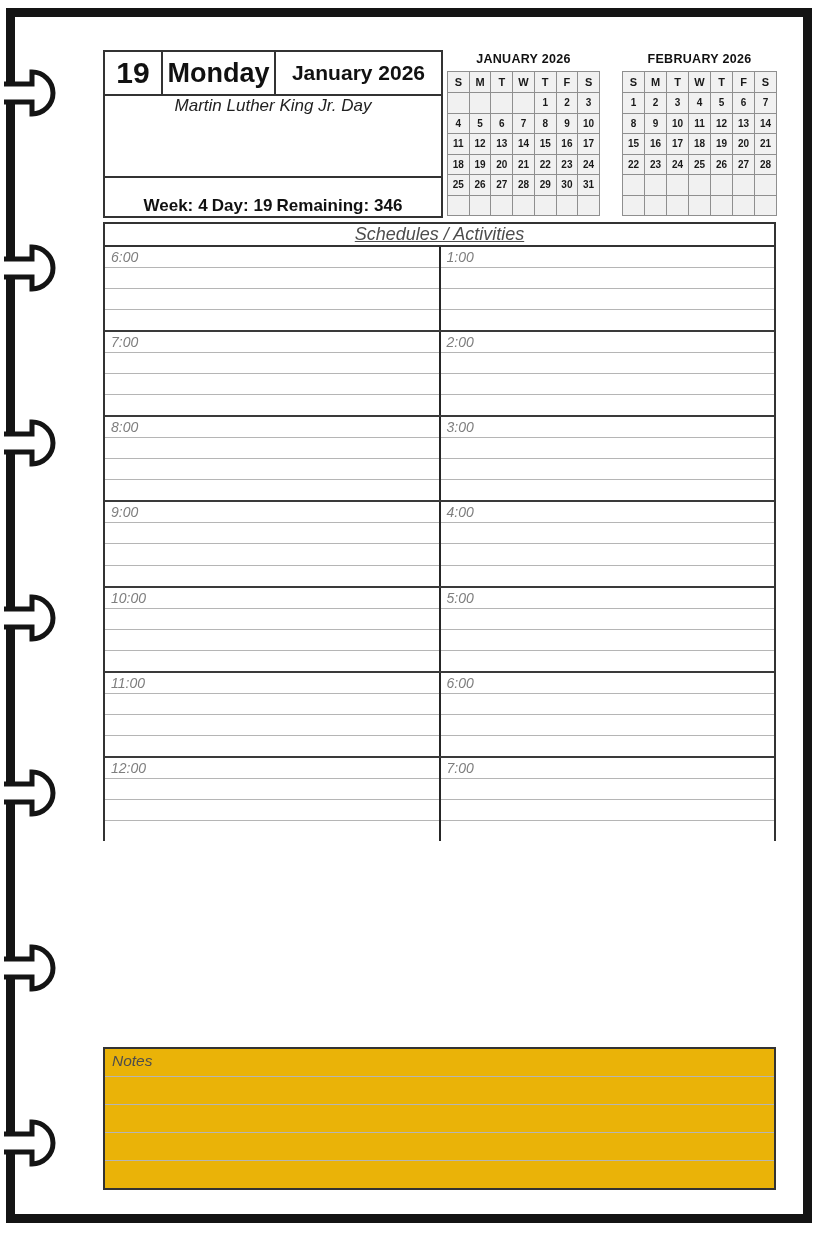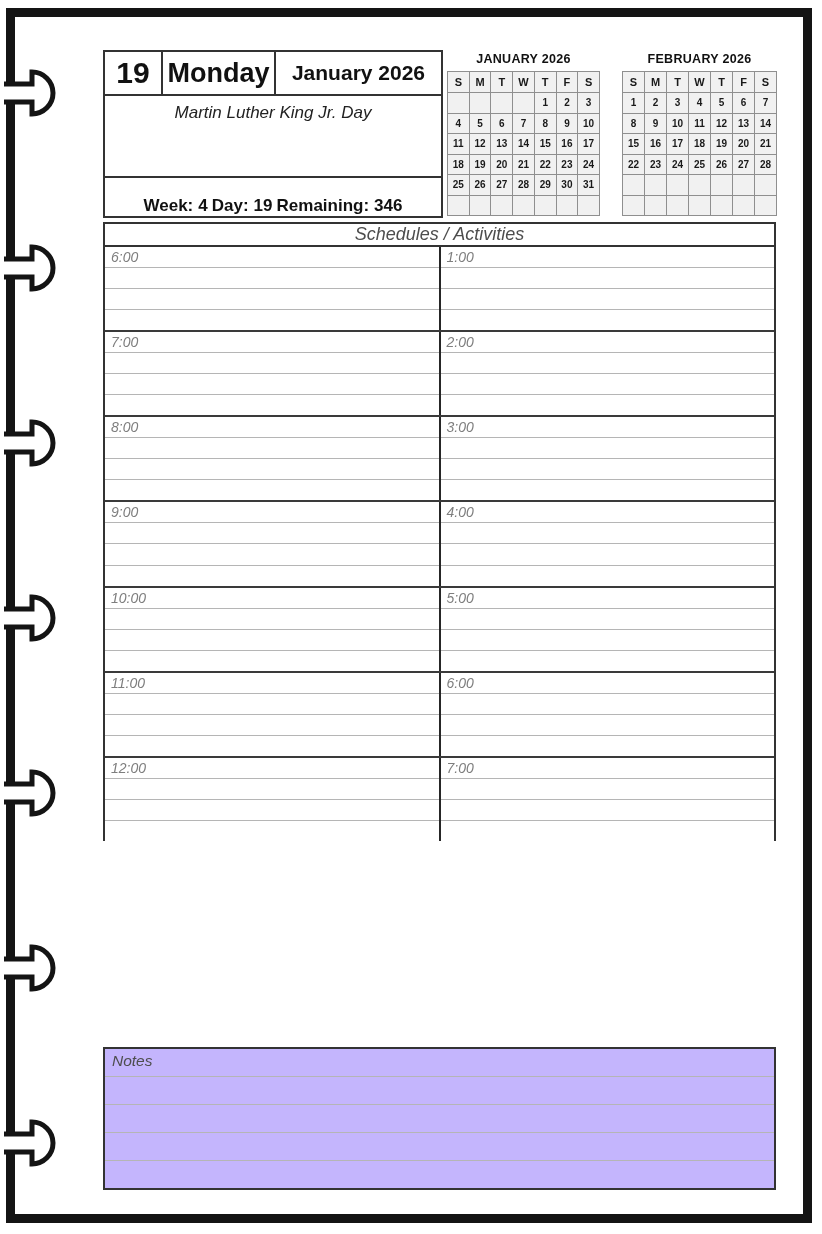--- a/index.html
+++ b/index.html
@@ -18,21 +18,21 @@
   
   .header-box{
     position:absolute;left:103px;top:50px;width:340px;height:168px;box-sizing:border-box;
     border:2.5px solid var(--border-dark);display:flex;flex-direction:column;background:#fff;
   }
   .header-row{display:flex;height:42px;border-bottom:2.5px solid var(--border-dark);}
   .hcell{display:flex;align-items:center;justify-content:center;font-weight:bold;box-sizing:border-box;}
   .day-num{width:56px;font-size:30px;}
   .day-name{width:113px;font-size:27px;border-left:2.5px solid var(--border-dark);}
   .month-year{flex:1;font-size:21px;border-left:2.5px solid var(--border-dark);}
-  .holiday{flex:1;text-align:center;padding-top:7px;font-style:italic;font-size:17px;color:#222;}
+  .holiday{flex:1;text-align:center;font-style:italic;font-size:17px;color:#222;}
   .stats{
     height:38px;border-top:2.5px solid var(--border-dark);display:flex;align-items:flex-end;
     justify-content:center;font-weight:bold;font-size:17px;color:#111;
   }
   .stats .lbl{margin-left:4px;}
   .stats .lbl:first-child{margin-left:0;}
   .stats .val{margin-left:5px;}
 
   
   .minical{position:absolute;top:52px;}
@@ -44,42 +44,42 @@
     background:var(--cal-bg);border-right:1px solid var(--cal-border);border-bottom:1px solid var(--cal-border);
     height:19.5px;line-height:19.5px;text-align:center;font-size:10px;font-weight:bold;color:#1a1a1a;
   }
   .cal-hdr{height:20px;line-height:20px;font-size:11px;}
 
   
   .banner{
     position:absolute;left:103px;top:222px;width:673px;height:25px;box-sizing:border-box;
     border:2px solid var(--border-dark);border-top-width:2.5px;border-bottom-width:2.5px;
     display:flex;align-items:center;justify-content:center;
-    font-style:italic;font-size:18px;color:var(--section-gray);background:#fff;
+    font-style:italic;font-size:18px;color:var(--section-gray);background:#fff;text-decoration:underline;
   }
 
   
   .sched{
     position:absolute;left:103px;top:247px;width:673px;height:594px;box-sizing:border-box;
     border-left:2px solid var(--border-dark);border-right:2px solid var(--border-dark);
     display:flex;flex-direction:column;background:#fff;
   }
   .block{flex:1;display:flex;box-sizing:border-box;border-bottom:2.5px solid var(--hour-line);}
   .block:last-child{border-bottom:none;}
   .col{flex:1;display:flex;flex-direction:column;box-sizing:border-box;}
   .col.left{border-right:2.5px solid var(--divider);}
   .slot{flex:1;box-sizing:border-box;}
   .slot + .slot{border-top:1.5px solid var(--line-light);}
   .time{display:block;padding:2px 0 0 6px;font-style:italic;font-size:14px;color:var(--label-gray);}
 
   
   .notes{
     position:absolute;left:103px;top:1047px;width:673px;height:143px;box-sizing:border-box;
     border:2px solid var(--border-dark);border-top-width:2.5px;border-bottom-width:2.5px;
-    display:flex;flex-direction:column;background:#c4b5fd;
+    display:flex;flex-direction:column;background:#eab308;
   }
   .nrow{flex:1;box-sizing:border-box;}
   .nrow + .nrow{border-top:1.5px solid var(--line-light);}
   .notes-label{display:block;padding:3px 0 0 7px;font-style:italic;font-size:15.5px;color:#4d4d4d;}
 </style>
 </head>
 <body>
 
 <div class="canvas">
   <div class="frame"></div>

